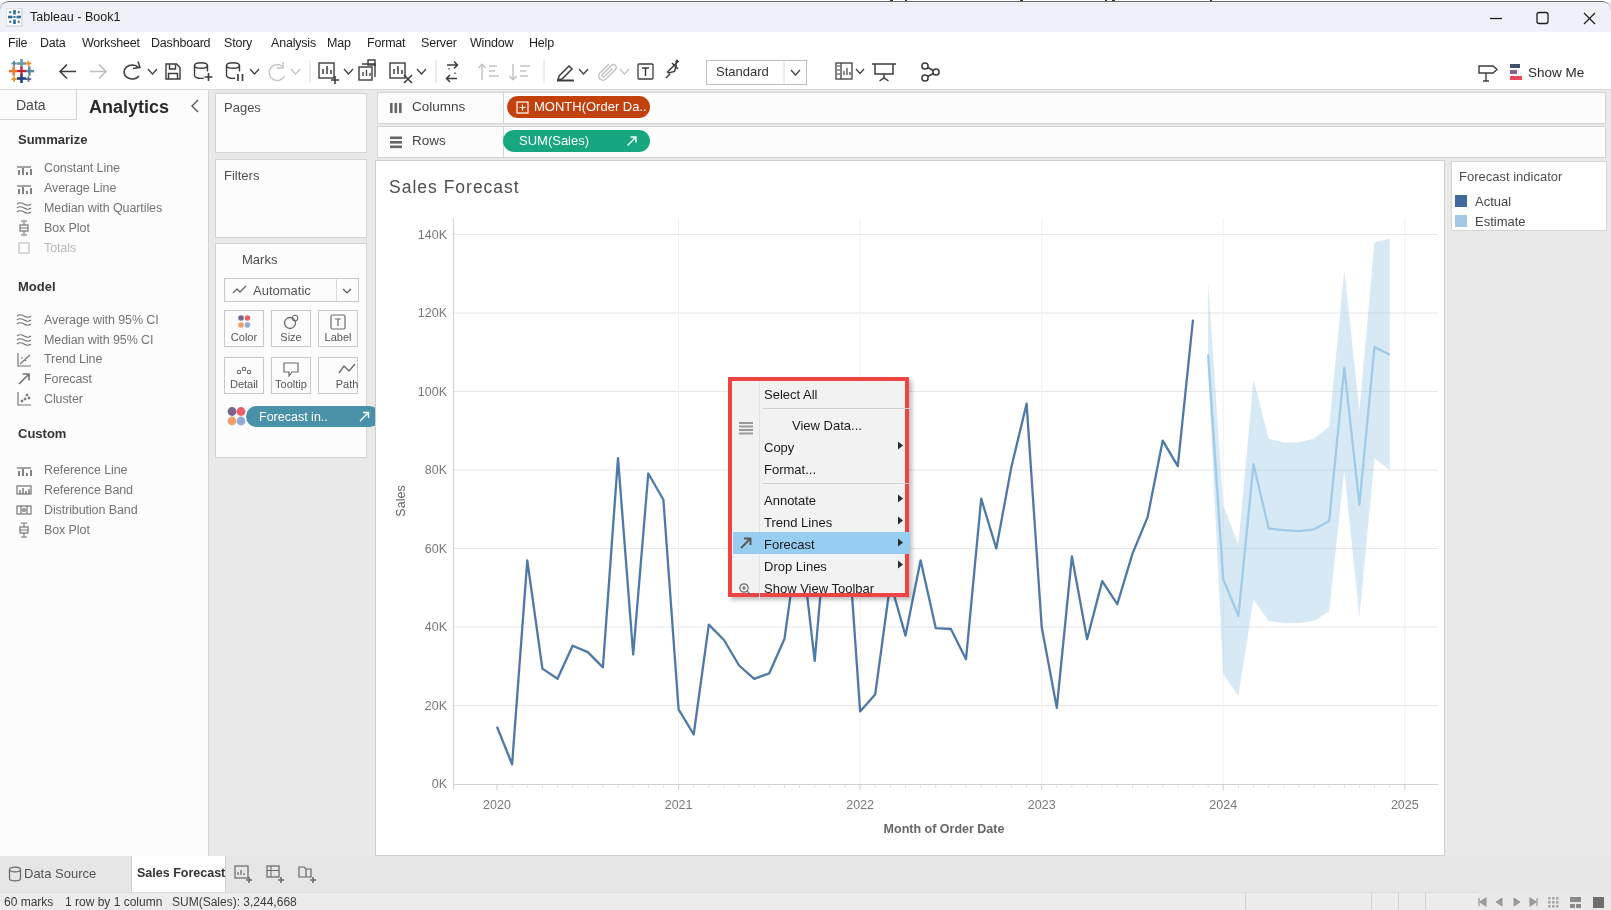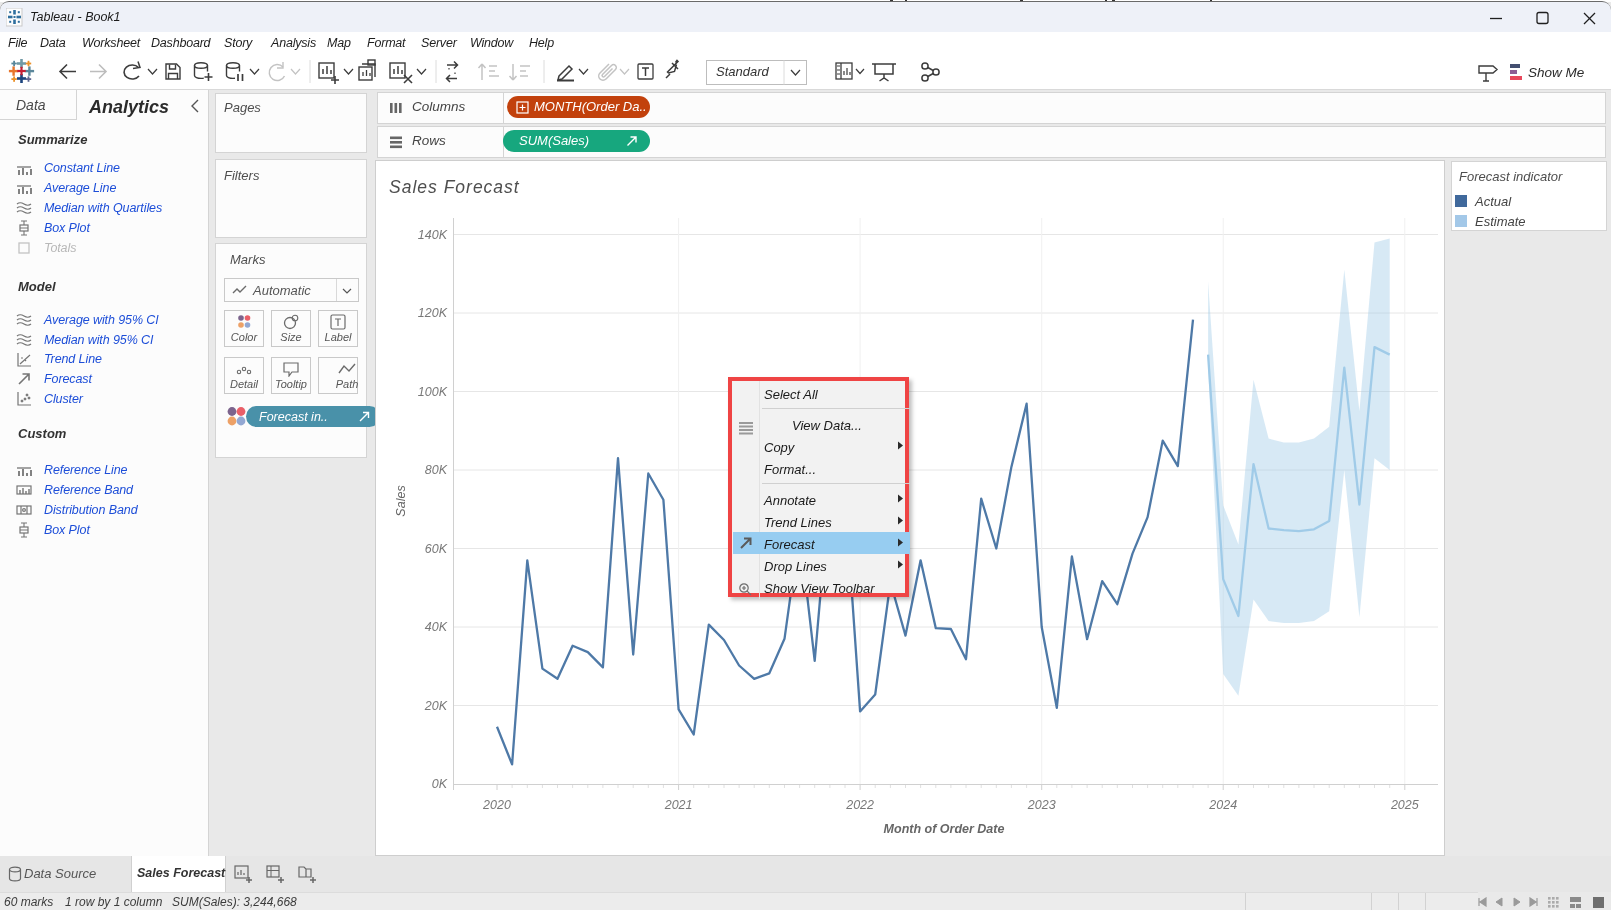--- a/index.html
+++ b/index.html
@@ -1,31 +1,31 @@
 <!DOCTYPE html>
 <html><head>
 <meta charset="utf-8">
 <style>
 * { margin:0; padding:0; box-sizing:border-box; }
 html,body { width:1611px; height:910px; overflow:hidden; background:#e9e9e9;
   font-family:"Liberation Sans", sans-serif; }
 .abs { position:absolute; }
-#stage { position:relative; width:1611px; height:910px;font-style:italic; }
+#stage { position:relative; width:1611px; height:910px; }
 
 #titlebar { left:0; top:1px; width:1611px; height:31px; background:#eef1f8; border-top:1.4px solid #6a6a6a; border-radius:9px 9px 0 0; }
 #menubar  { left:0; top:32px; width:1611px; height:22px; background:#fff; }
 #toolbar  { left:0; top:54px; width:1611px; height:36px; background:#fff; border-bottom:1px solid #d9d9d9; }
 .menuitem { position:absolute; top:4px; font-size:12.5px; letter-spacing:-0.2px; color:#1e1e1e; }
 
 #work { left:0; top:90px; width:1611px; height:766px; background:#e9e9e9; }
 #sidebar { left:0; top:90px; width:209px; height:766px; background:#fcfcfc; border-right:1px solid #d4d4d4; }
 .card { position:absolute; background:#fcfcfc; border:1px solid #d4d4d4; }
 .cardlabel { position:absolute; font-size:13px; color:#4e4e4e; }
 .shelf { position:absolute; background:#fcfcfc; border:1px solid #d4d4d4; }
-.sideitem { position:absolute; left:44px; font-size:12.5px; letter-spacing:-0.1px; color:#1d4ed8; white-space:nowrap; }
+.sideitem { position:absolute; left:44px; font-size:12.5px; letter-spacing:-0.1px; color:#737373; white-space:nowrap; }
 .sidehead { position:absolute; left:18px; font-size:13px; font-weight:bold; color:#333; }
 
 #chart { left:375px; top:160px; width:1070px; height:696px; background:#fff; border:1px solid #cecece; }
 
 .ctxmenu { position:absolute; background:#f2f2f2; border:4px solid #ef4444; box-shadow:3px 3px 4px rgba(0,0,0,0.25); }
 .mi { position:absolute; left:32px; font-size:13px; color:#1a1a1a; white-space:nowrap; }
 
 #tabbar { left:0; top:856px; width:1611px; height:36px; background:#e6e6e6; }
 #statusbar { left:0; top:892px; width:1478px; height:18px; background:#ececec; border-top:1px solid #dcdcdc; }
 .stxt { position:absolute; top:2px; font-size:12px; color:#3c3c3c; }
@@ -326,21 +326,21 @@
       <use href="#distband" y="372"></use>
       <use href="#boxploticon" y="392"></use>
     </svg>
   </div>
 
   <div class="card" style="left:215px;top:93px;width:152px;height:60px;"></div>
   <div class="cardlabel" style="left:224px;top:100px;">Pages</div>
   <div class="card" style="left:215px;top:159px;width:152px;height:79px;"></div>
   <div class="cardlabel" style="left:224px;top:168px;">Filters</div>
   <div class="card" style="left:215px;top:243px;width:152px;height:215px;"></div>
-  <div class="cardlabel" style="left:230px;top:252px;">Marks</div>
+  <div class="cardlabel" style="left:242px;top:252px;">Marks</div>
   <div class="abs" style="left:224px;top:278px;width:135px;height:24px;background:#fcfcfc;border:1px solid #c9c9c9;">
     <svg class="abs" style="left:7px;top:6px" width="16" height="11" viewBox="0 0 16 11">
         <path d="M1,8 L5,4 L8,7 L14,1" stroke="#6b6b6b" stroke-width="1.4" fill="none"></path>
       </svg>
     <div class="abs" style="left:28px;top:4px;font-size:13px;color:#555;">Automatic</div>
     <div class="abs" style="right:0;top:0;width:22px;height:22px;border-left:1px solid #d9d9d9;"></div>
     <svg class="abs" style="right:6px;top:9px" width="10" height="6" viewBox="0 0 10 6">
         <path d="M1,1 L5,5 L9,1" stroke="#555" stroke-width="1.2" fill="none"></path>
       </svg>
   </div>

